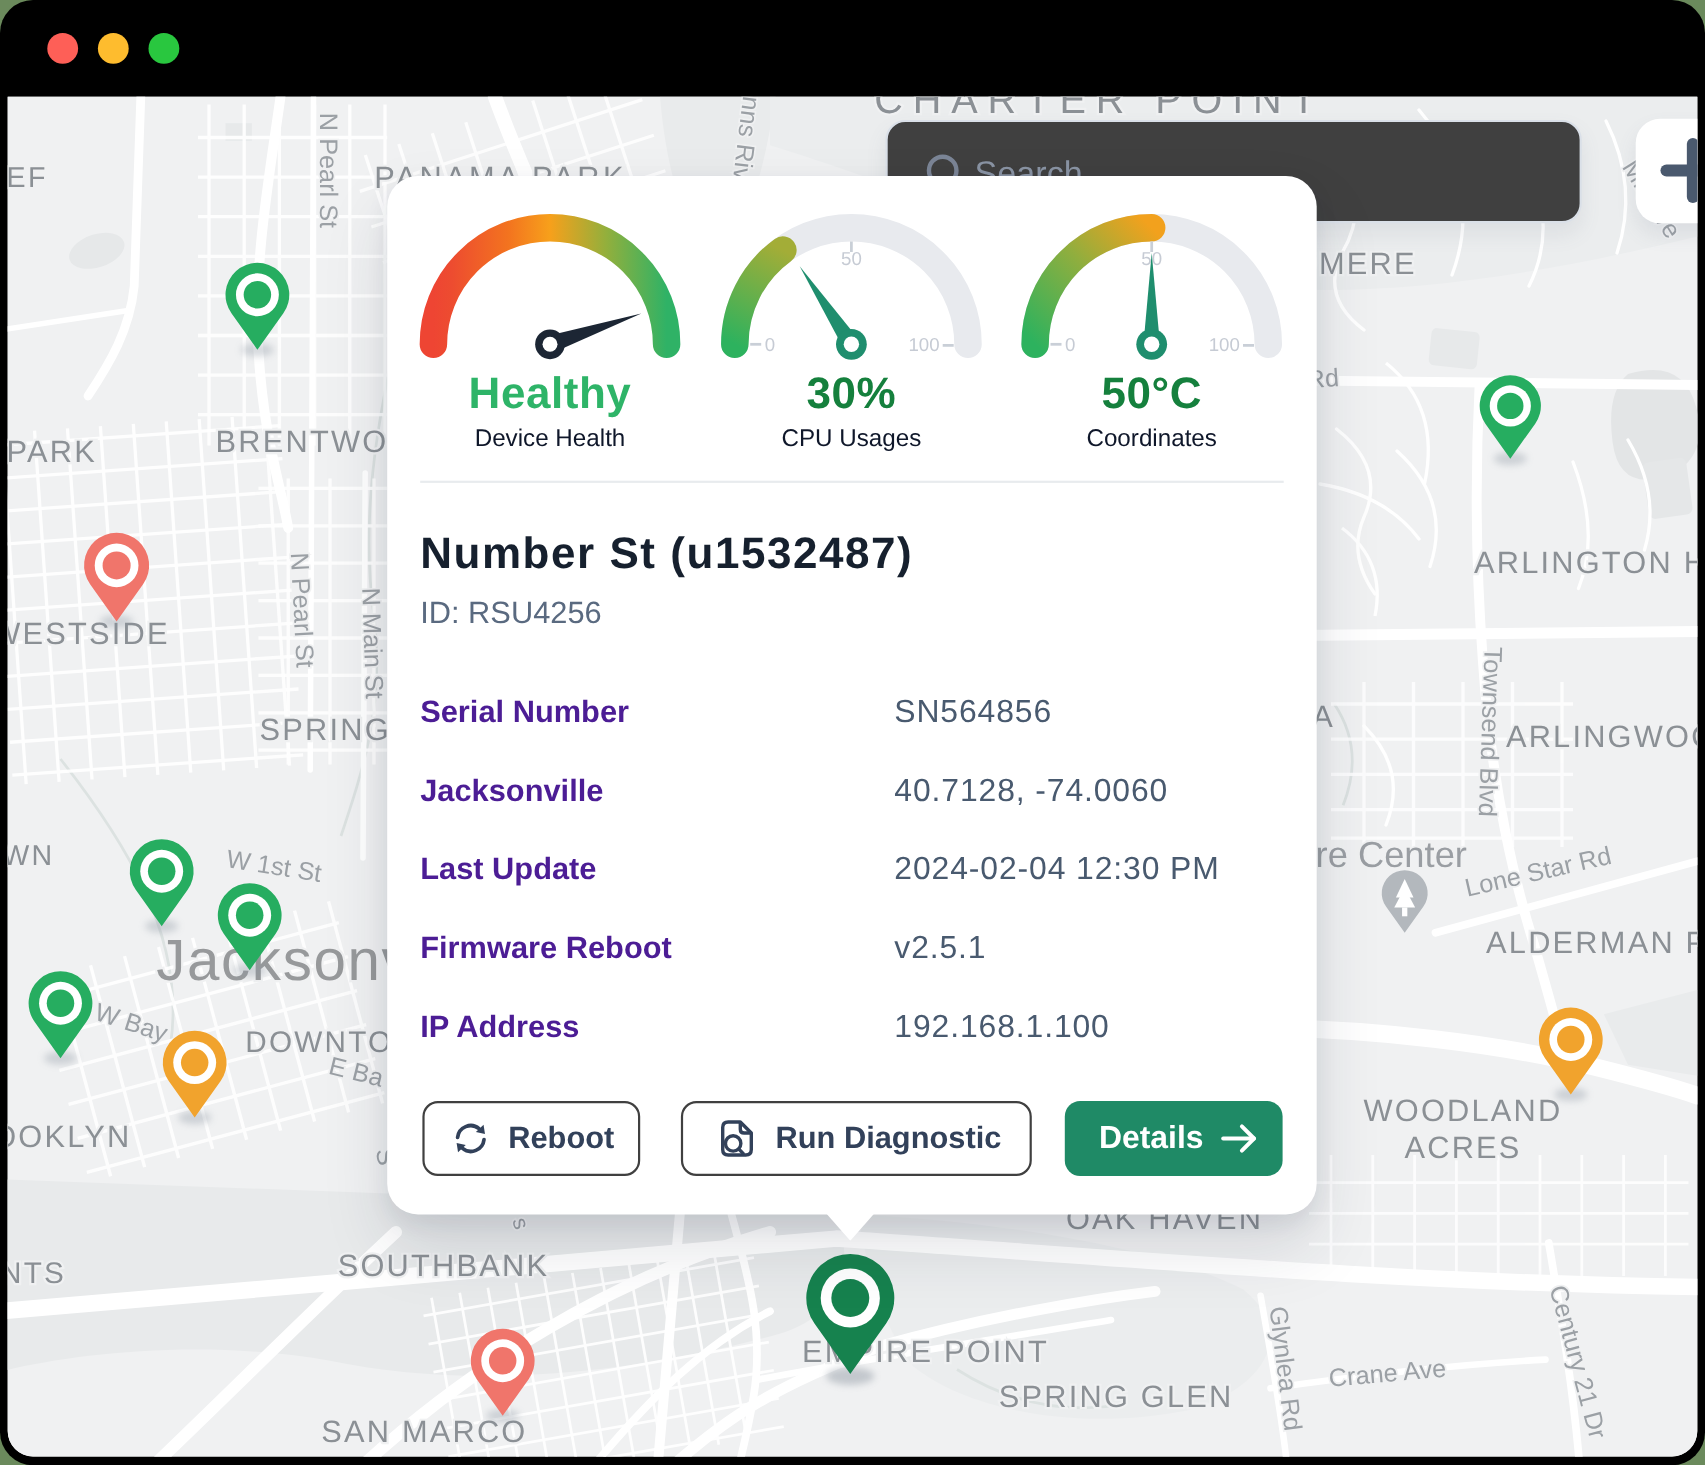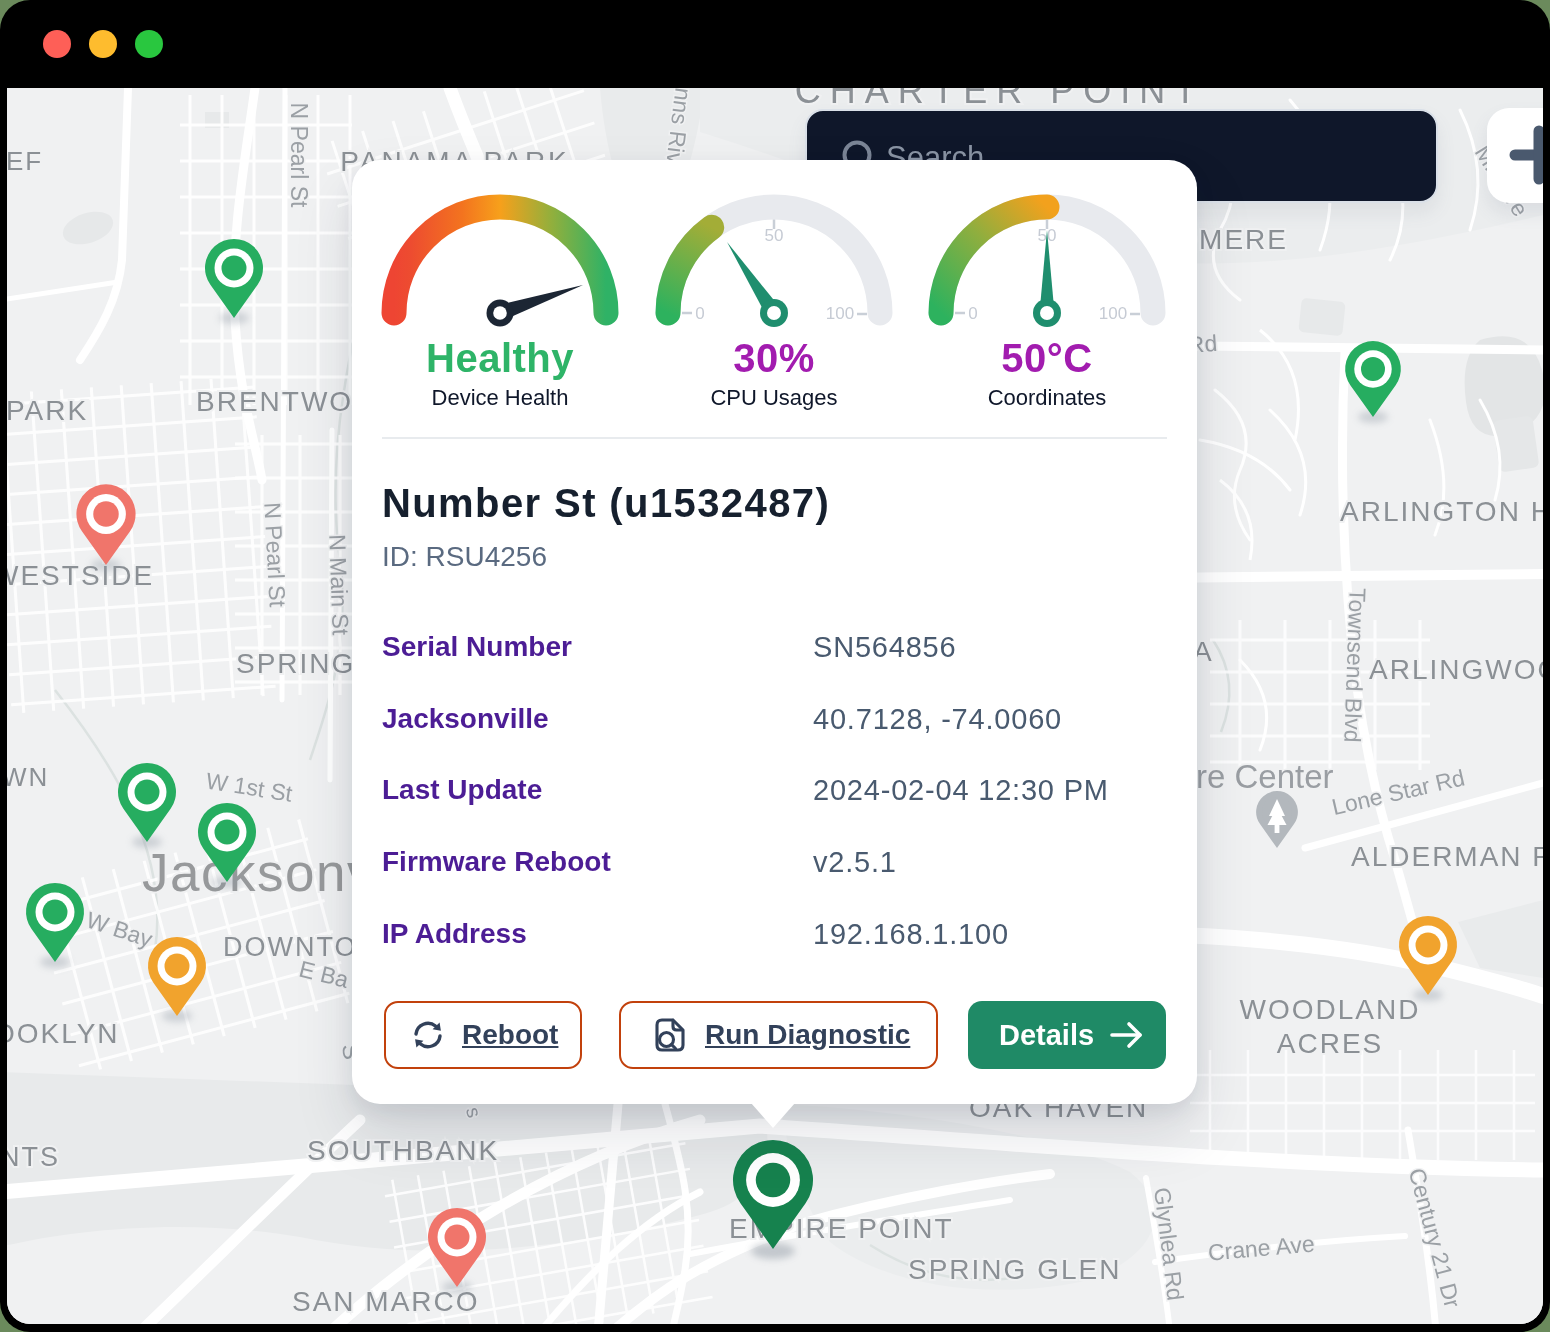--- a/index.html
+++ b/index.html
@@ -1,35 +1,35 @@
 <!DOCTYPE html>
 <html><head>
 <meta charset="utf-8">
 <style>
   html,body{margin:0;padding:0;background:#6b8a5c;}
   body{width:1550px;height:1332px;position:relative;font-family:"Liberation Sans",sans-serif;-webkit-font-smoothing:antialiased;}
   .win{position:absolute;left:0;top:0;width:1550px;height:1332px;background:#000;border-radius:30px;overflow:hidden;}
   .dot{position:absolute;top:30px;width:28px;height:28px;border-radius:50%;}
   .map{position:absolute;left:7px;top:88px;width:1536px;height:1236px;background:#f0f1f2;border-radius:0 0 23px 23px;overflow:hidden;}
   .map svg.base{position:absolute;left:-7px;top:-88px;}
-  .searchbar{position:absolute;left:798px;top:21px;width:633px;height:94px;background:#0f172a;border:2px solid #dae0e8;border-radius:18px;box-sizing:border-box;box-shadow:0 10px 18px rgba(100,110,130,0.10);}
+  .searchbar{position:absolute;left:798px;top:21px;width:633px;height:94px;background:#404040;border:2px solid #dae0e8;border-radius:18px;box-sizing:border-box;box-shadow:0 10px 18px rgba(100,110,130,0.10);}
   .searchbar .stext{position:absolute;left:79px;top:29px;font-size:31px;color:#8a94a4;}
   .plusbtn{position:absolute;left:1480px;top:20px;width:97px;height:95px;background:#ffffff;border-radius:22px;box-shadow:0 10px 18px rgba(100,110,130,0.12);}
   .card{position:absolute;left:352px;top:160px;width:845px;height:944px;background:#ffffff;border-radius:28px;box-shadow:0 30px 60px rgba(30,41,59,0.13),0 8px 20px rgba(30,41,59,0.08);}
   .tail{position:absolute;left:751px;top:1103px;width:44px;height:25px;background:#ffffff;clip-path:polygon(0 0,100% 0,50% 100%);}
   .gtxt{position:absolute;width:280px;text-align:center;}
-  .gval{font-size:40px;line-height:44px;font-weight:700;color:#a21caf;letter-spacing:0.5px;}
+  .gval{font-size:40px;line-height:44px;font-weight:700;color:#15803d;letter-spacing:0.5px;}
   .glab{font-size:22px;line-height:30px;margin-top:3px;color:#0f172a;}
   .divider{position:absolute;left:30px;top:277px;width:785px;height:2px;background:#e8ebee;}
   .title{position:absolute;left:30px;top:321px;font-size:40px;font-weight:700;color:#16202e;letter-spacing:1.4px;}
   .idline{position:absolute;left:30px;top:381px;font-size:28px;color:#5a6a80;}
   .row-l{position:absolute;left:30px;font-size:28px;font-weight:700;color:#4c1d95;}
   .row-v{position:absolute;left:461px;font-size:29px;letter-spacing:0.8px;color:#495a6f;}
   .btn{position:absolute;top:841px;height:68px;box-sizing:border-box;border-radius:14px;display:flex;align-items:center;}
-  .btn.light{background:#fff;border:2px solid #c2410c;color:#32415a;text-decoration:underline;}
+  .btn.light{background:#fff;border:2px solid #404040;color:#32415a;}
   .btn.light .bt{font-size:28px;font-weight:700;color:#32415a;}
   .btn.green{background:#1f8a66;}
   .btn.green .bt{font-size:29px;font-weight:700;color:#ffffff;}
 </style>
 </head>
 <body>
 <div class="win">
   <div class="map">
     <svg class="base" width="1550" height="1332" viewBox="0 0 1550 1332" xmlns="http://www.w3.org/2000/svg">
 <defs>

